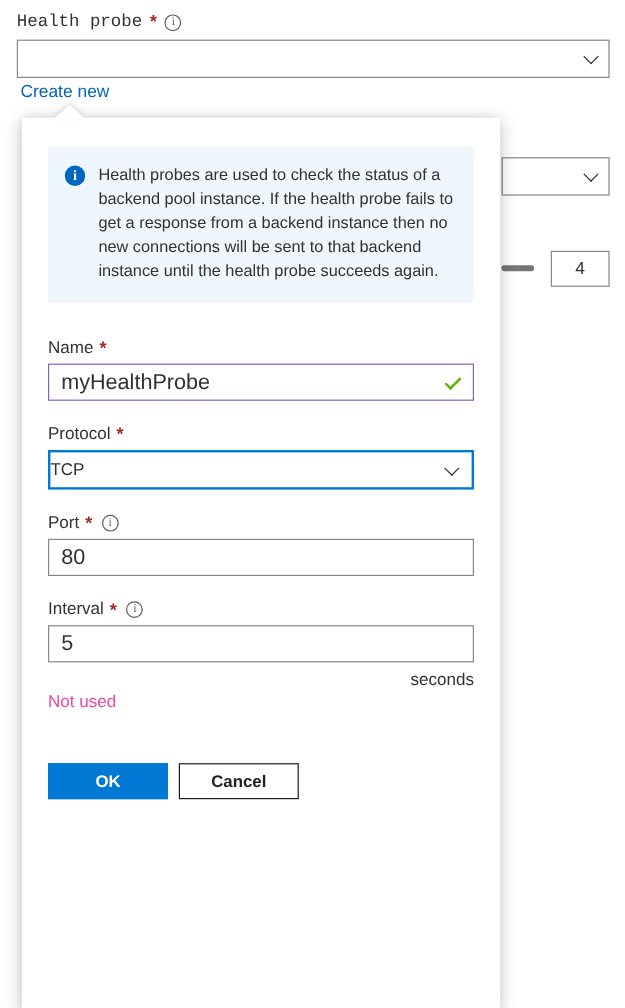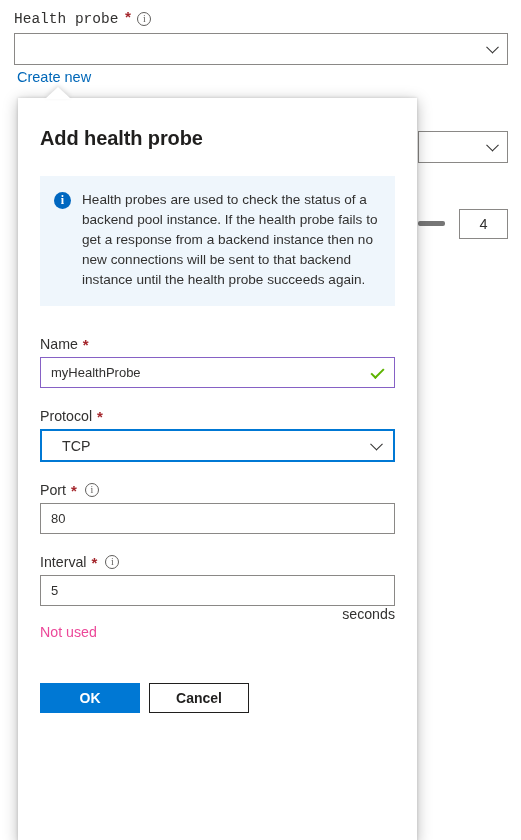--- a/index.html
+++ b/index.html
@@ -160,21 +160,21 @@
     white-space: nowrap;
   }
 
   .input-wrap { position: relative; }
   .txt {
     width: 100%;
     height: 31px;
     border: 1px solid #8a8886;
     background: #fff;
     font-family: "Liberation Sans", sans-serif;
-    font-size: 13px;
+    font-size: 18px;
     color: #323130;
     padding: 0 30px 0 10px;
     outline: none;
   }
   .txt.valid { border: 1px solid #8661c5; }
   .txt.plain { padding-right: 10px; }
 
   .check {
     position: absolute;
     right: 11px; top: 50%;
@@ -185,32 +185,33 @@
     pointer-events: none;
   }
 
   .sel {
     width: 100%;
     height: 33px;
     border: 2px solid #0078d4;
     background: #fff;
     font-size: 14.2px;
     color: #323130;
-    padding: 0 30px 0 20px;
+    padding: 0 30px 0 0;
     display: flex;
     align-items: center;
     position: relative;
     cursor: pointer;
   }
   .sel .chev { right: 12px; }
 
   .suffix {
     text-align: right;
     font-size: 14.2px;
     color: #323130;
+    margin-top: 7px;
   }
 
   .usedby-label {
     font-size: 14.2px;
     color: #323130;
     display: flex;
     align-items: center;
     gap: 6px;
     margin-top: 28px;
   }
@@ -260,21 +261,20 @@
 
   <div class="bg-slider-track" style="left:418px; top:221px; width:27px;"></div>
 
   <div class="bg-numbox" style="left:459px; top:209px; width:49px;">4</div>
 
   <div id="callout">
     <div id="callout-arrow"></div>
 
     <div class="dlg-body">
 
-      <div class="dlg-title">Add health probe</div>
 
       <div class="infobox">
         <span class="infobox-icon"></span>
         <div class="infobox-text">Health probes are used to check the status of a backend pool instance. If the health probe fails to get a response from a backend instance then no new connections will be sent to that backend instance until the health probe succeeds again.</div>
       </div>
 
       <div class="field">
         <div class="f-label">
           <span>Name</span>
           <span class="req-star">*</span>

